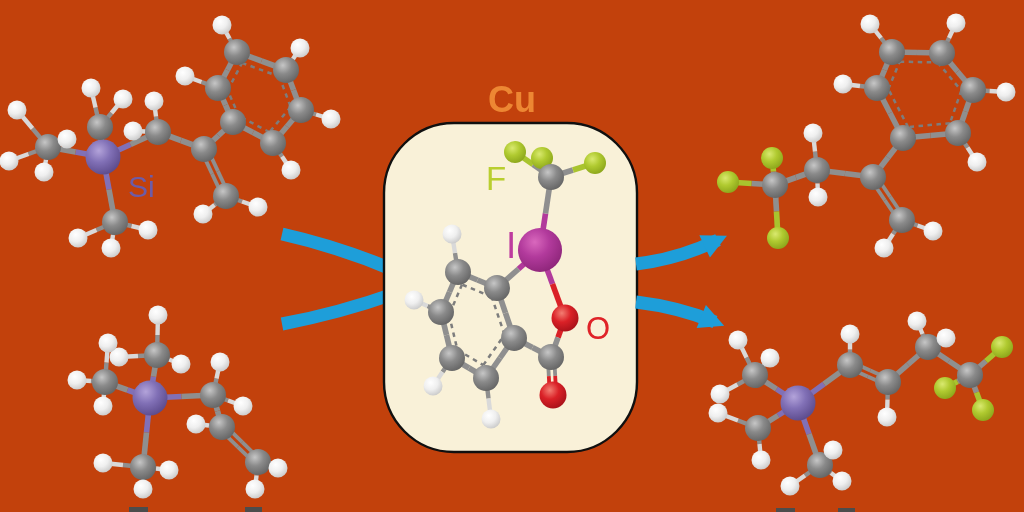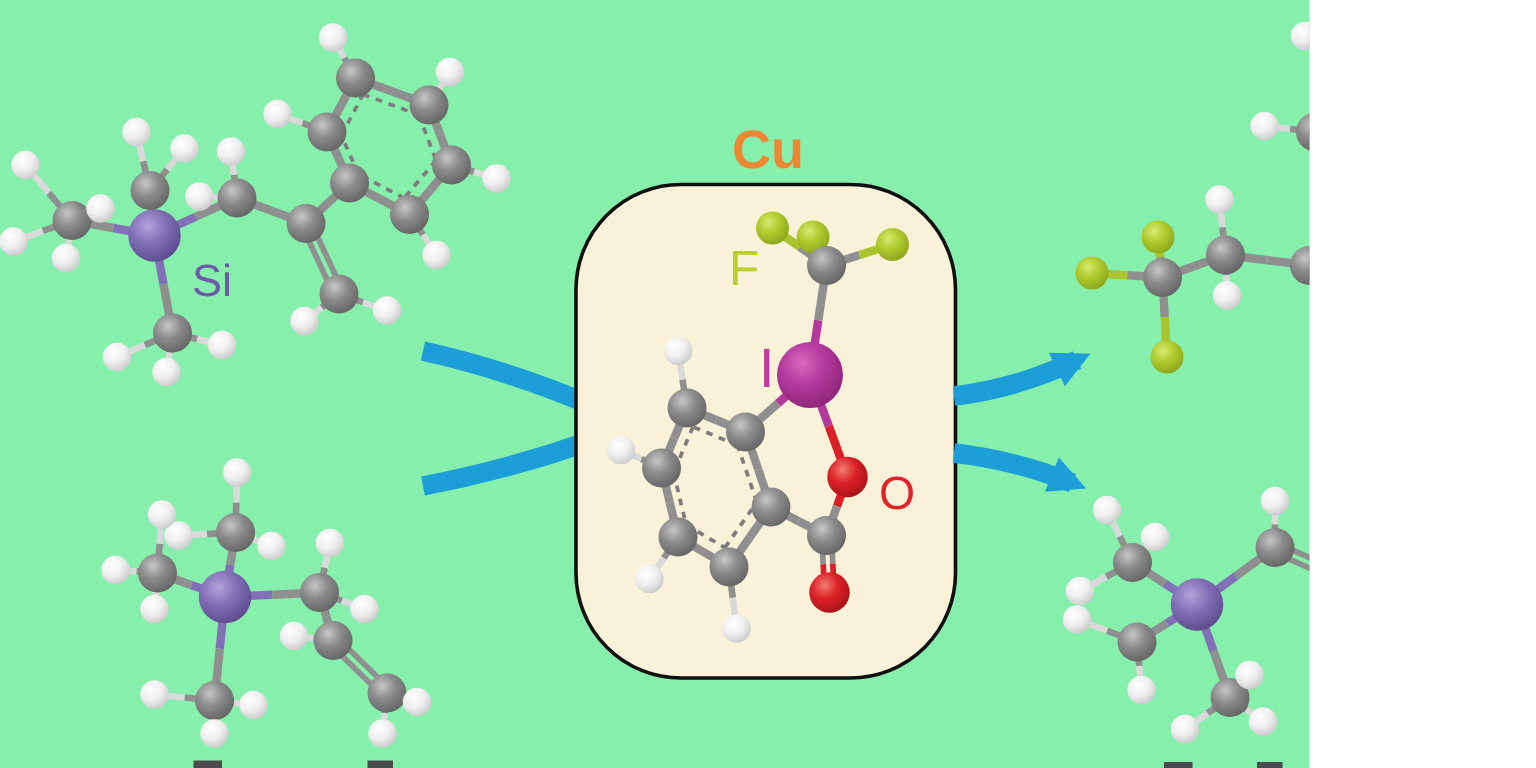--- a/index.html
+++ b/index.html
@@ -1,16 +1,16 @@
 <!DOCTYPE html>
 <html><head>
 <meta charset="utf-8">
 <style>
   html,body{margin:0;padding:0;background:#ffffff;}
-  .stage{width:873px;height:512px;position:relative;overflow:hidden;background:#86efac;text-align:center;}
+  .stage{width:1024px;height:512px;position:relative;overflow:hidden;background:#c2410c;text-align:center;}
   svg{display:block;}
   text{font-family:"Liberation Sans","DejaVu Sans",sans-serif;}
 </style>
 </head>
 <body>
 
 <div class="stage">
 <svg id="scene" width="1024" height="512" viewBox="0 0 1024 512">
   <defs>
     <radialGradient id="grad-C" cx="38%" cy="32%" r="75%">

